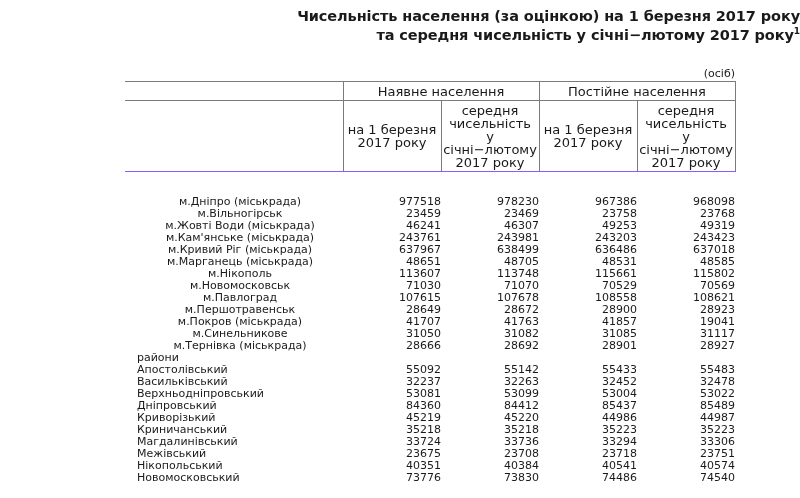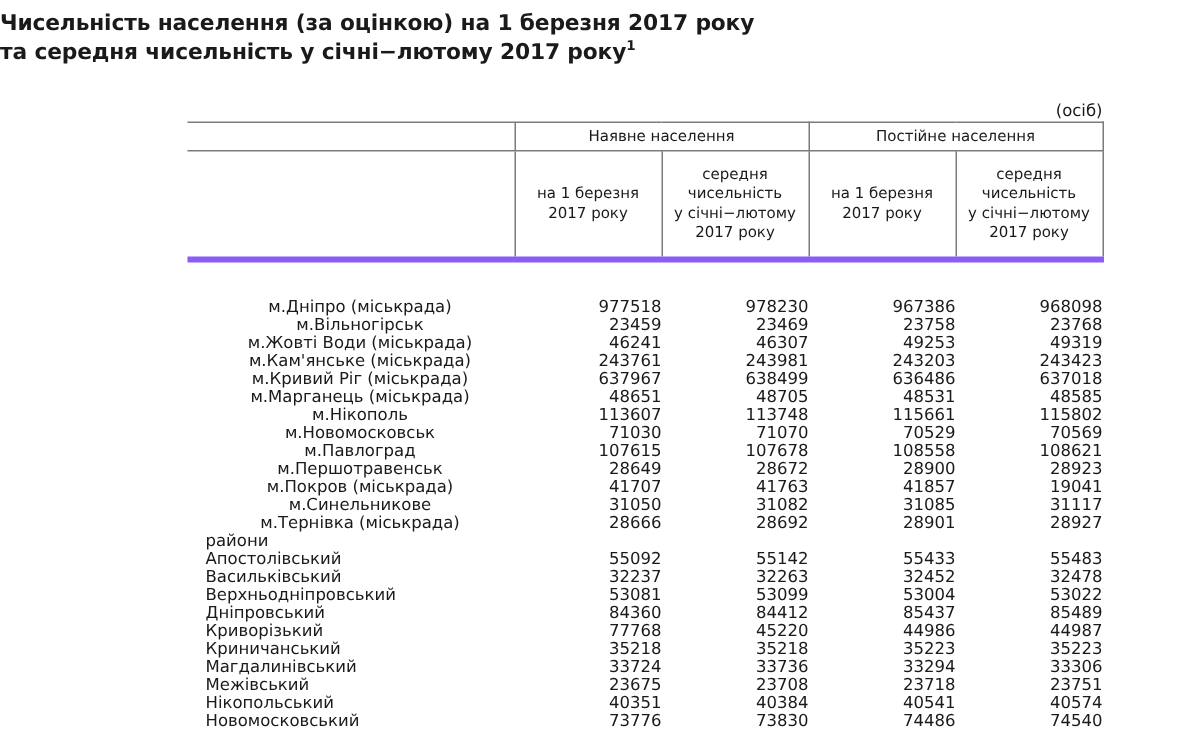--- a/index.html
+++ b/index.html
@@ -18,21 +18,21 @@
 
   .page {
     position: relative;
     width: 800px;
     height: 498px;
   }
 
   
   .title-block {
     padding-top: 7px;
-    text-align: left;
+    text-align: right;
   }
   .title-line {
     font-size: 14.5px;
     font-weight: bold;
     line-height: 19px;
     letter-spacing: -0.1px;
     white-space: nowrap;
   }
   .title-line sup {
     font-size: 9px;
@@ -61,21 +61,21 @@
     width: 610px;
     table-layout: fixed;
     font-size: 11px;
   }
   table.stat col.c-stub  { width: 218px; }
   table.stat col.c-num   { width: 98px;  }
 
   
   table.stat thead th {
     font-weight: normal;
-    font-size: 10px;
+    font-size: 13px;
     line-height: 13px;
     color: #1a1a1a;
     padding: 0;
   }
   .hdr-top {
     border-top: 1px solid #7b7b7b;
     border-bottom: 1px solid #7b7b7b;
     height: 18px;
     text-align: center;
     vertical-align: middle;
@@ -84,21 +84,21 @@
     border-left: 1px solid #7b7b7b;
     border-right: 1px solid #7b7b7b;
   }
   .hdr-top.stub {
     border-left: none;
   }
   .hdr-sub {
     height: 70px;
     text-align: center;
     vertical-align: middle;
-    border-bottom: 4px solid #8b5cf6;
+    border-bottom: 1px solid #8b5cf6;
     border-left: 1px solid #7b7b7b;
     border-right: 1px solid #7b7b7b;
     padding: 0 5px;
   }
   .hdr-sub.stub {
     border-left: none;
     border-right: 1px solid #7b7b7b;
   }
   .hdr-sub span { display: block; }
 
@@ -311,21 +311,21 @@
           </tr>
           <tr class="district">
             <td class="stub">Дніпровський</td>
             <td class="num">84360</td>
             <td class="num">84412</td>
             <td class="num">85437</td>
             <td class="num">85489</td>
           </tr>
           <tr class="district">
             <td class="stub">Криворізький</td>
-            <td class="num">77768</td>
+            <td class="num">45219</td>
             <td class="num">45220</td>
             <td class="num">44986</td>
             <td class="num">44987</td>
           </tr>
           <tr class="district">
             <td class="stub">Криничанський</td>
             <td class="num">35218</td>
             <td class="num">35218</td>
             <td class="num">35223</td>
             <td class="num">35223</td>

